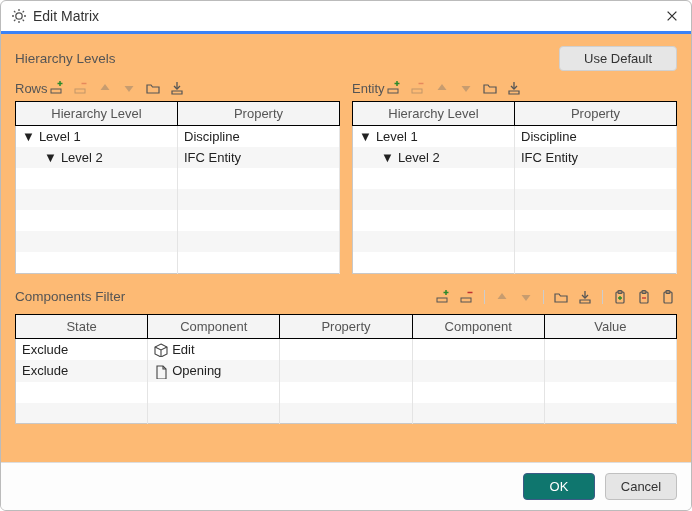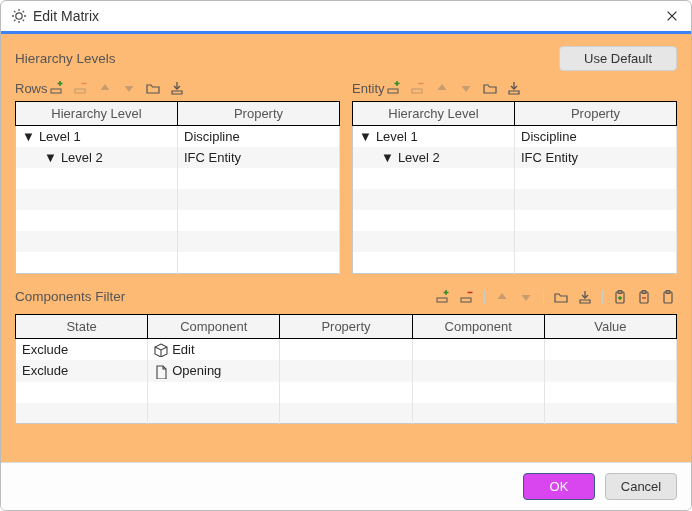--- a/index.html
+++ b/index.html
@@ -67,21 +67,21 @@
   .footer {
     border-top:1px solid #ddd; padding:10px 14px;
     display:flex; justify-content:flex-end; gap:10px;
     background:#fdfdfd;
   }
   .btn {
     min-width:72px; padding:5px 14px; border-radius:4px; font-size:13px;
     border:1px solid #c0c0c0; background:#e5e5e5; text-align:center;
   }
   .btn.primary {
-    background:#d946ef; border:1px solid #3b5a86; color:#fff;
+    background:#0f766e; border:1px solid #3b5a86; color:#fff;
   }
 </style>
 </head>
 <body>
 
 <svg width="0" height="0" style="position:absolute">
   <defs>
     <g id="ic-gear">
         <path fill="none" stroke="#555" stroke-width="1.3" d="M8 4.8a3.2 3.2 0 1 0 0 6.4 3.2 3.2 0 0 0 0-6.4z"></path>
         <path fill="none" stroke="#555" stroke-width="1.3" d="M8 1v2M8 13v2M1 8h2M13 8h2M3 3l1.4 1.4M11.6 11.6 13 13M13 3l-1.4 1.4M4.4 11.6 3 13"></path>

